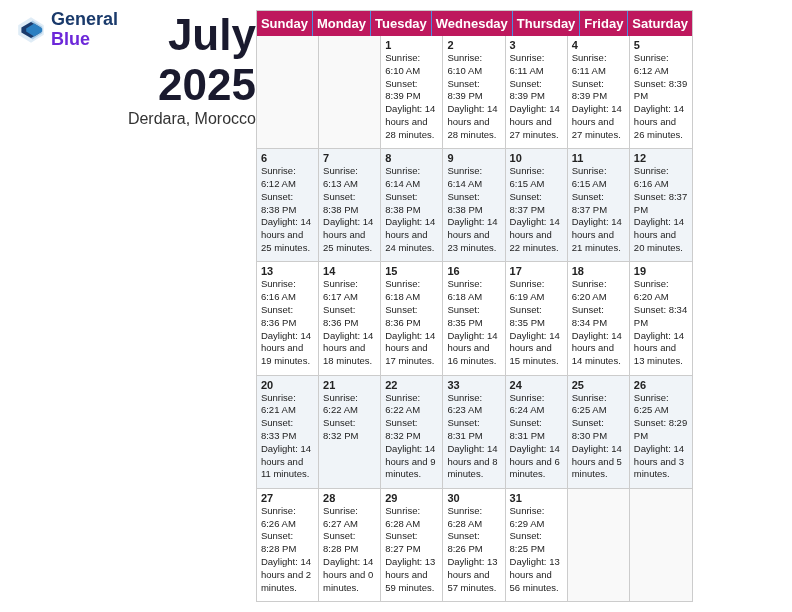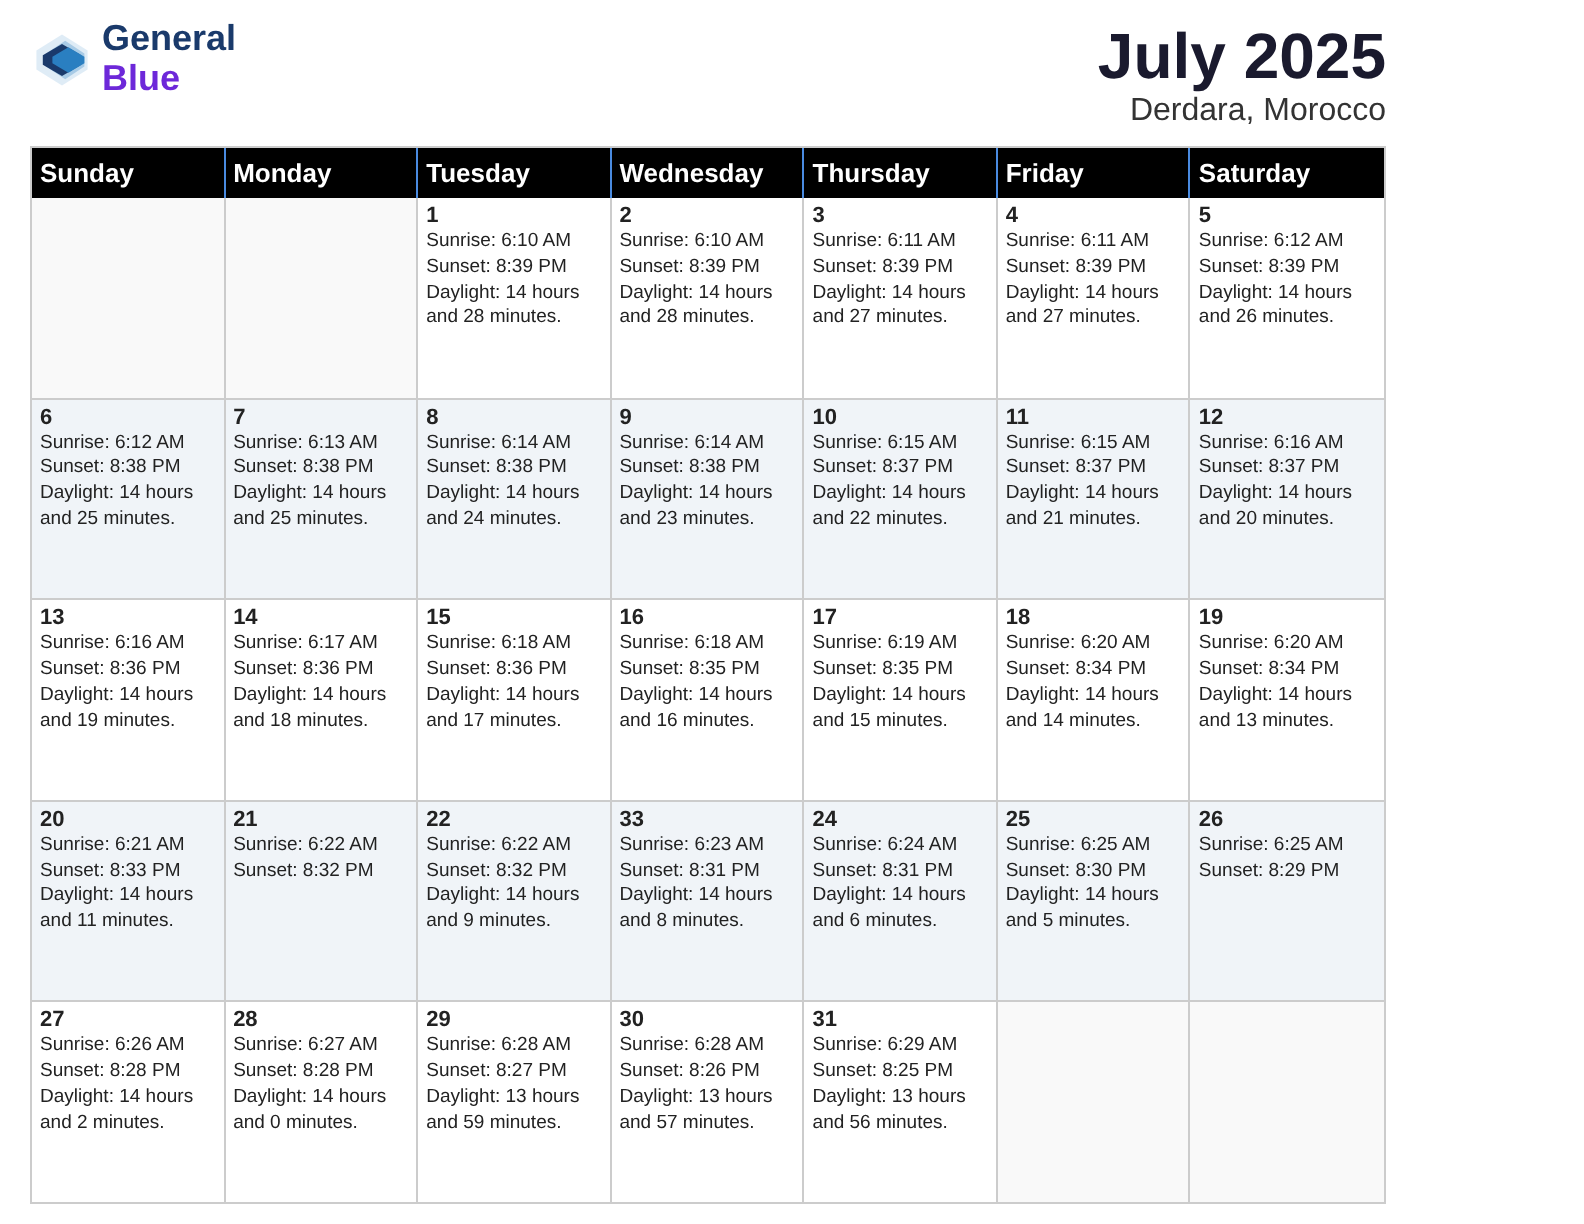--- a/index.html
+++ b/index.html
@@ -8,21 +8,21 @@
       background: #fff;
       width: 792px;
       height: 612px;
       overflow: hidden;
     }
     .page {
       width: 708px;
       height: 612px;
       padding: 10px 15px;
       display: flex;
-      flex-direction: column;
+      flex-direction: row;
     }
     .header {
       display: flex;
       justify-content: space-between;
       align-items: flex-start;
       margin-bottom: 8px;
     }
     .logo {
       display: flex;
       align-items: center;
@@ -38,38 +38,38 @@
       color: #6d28d9;
     }
     .logo-icon {
       width: 32px;
       height: 32px;
     }
     .title-block {
       text-align: right;
     }
     .month-title {
-      font-size: 32px;
+      font-size: 44px;
       font-weight: bold;
       color: #1a1a2e;
     }
     .location-title {
       font-size: 16px;
       color: #333;
     }
     .calendar {
       flex: 1;
       display: flex;
       flex-direction: column;
       border: 1px solid #ccc;
     }
     .cal-header {
       display: grid;
       grid-template-columns: repeat(7, 1fr);
-      background: #000000;
+      background: #be185d;
     }
     .cal-header-cell {
       color: #fff;
       font-size: 13px;
       font-weight: bold;
       padding: 5px 4px;
       text-align: left;
       border-right: 1px solid #4a8be0;
     }
     .cal-header-cell:last-child { border-right: none; }
@@ -295,20 +295,21 @@
           <div class="cal-cell shaded">
             <div class="day-num">25</div>
             <div class="cell-line">Sunrise: 6:25 AM</div>
             <div class="cell-line">Sunset: 8:30 PM</div>
             <div class="cell-line">Daylight: 14 hours and 5 minutes.</div>
           </div>
           <div class="cal-cell shaded">
             <div class="day-num">26</div>
             <div class="cell-line">Sunrise: 6:25 AM</div>
             <div class="cell-line">Sunset: 8:29 PM</div>
+            <div class="cell-line">Daylight: 14 hours and 3 minutes.</div>
           </div>
         </div>
         <div class="cal-row">
           <div class="cal-cell">
             <div class="day-num">27</div>
             <div class="cell-line">Sunrise: 6:26 AM</div>
             <div class="cell-line">Sunset: 8:28 PM</div>
             <div class="cell-line">Daylight: 14 hours and 2 minutes.</div>
           </div>
           <div class="cal-cell">

